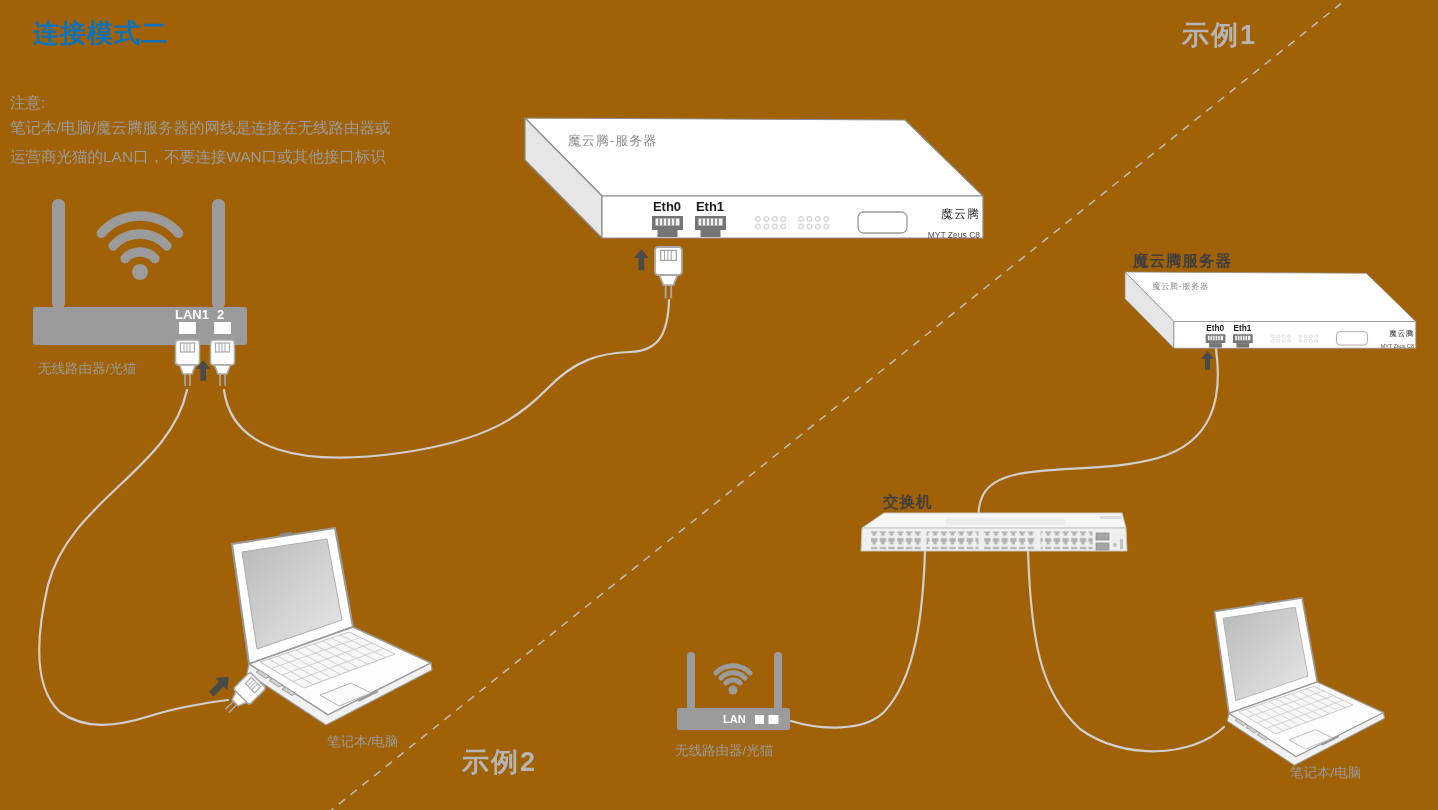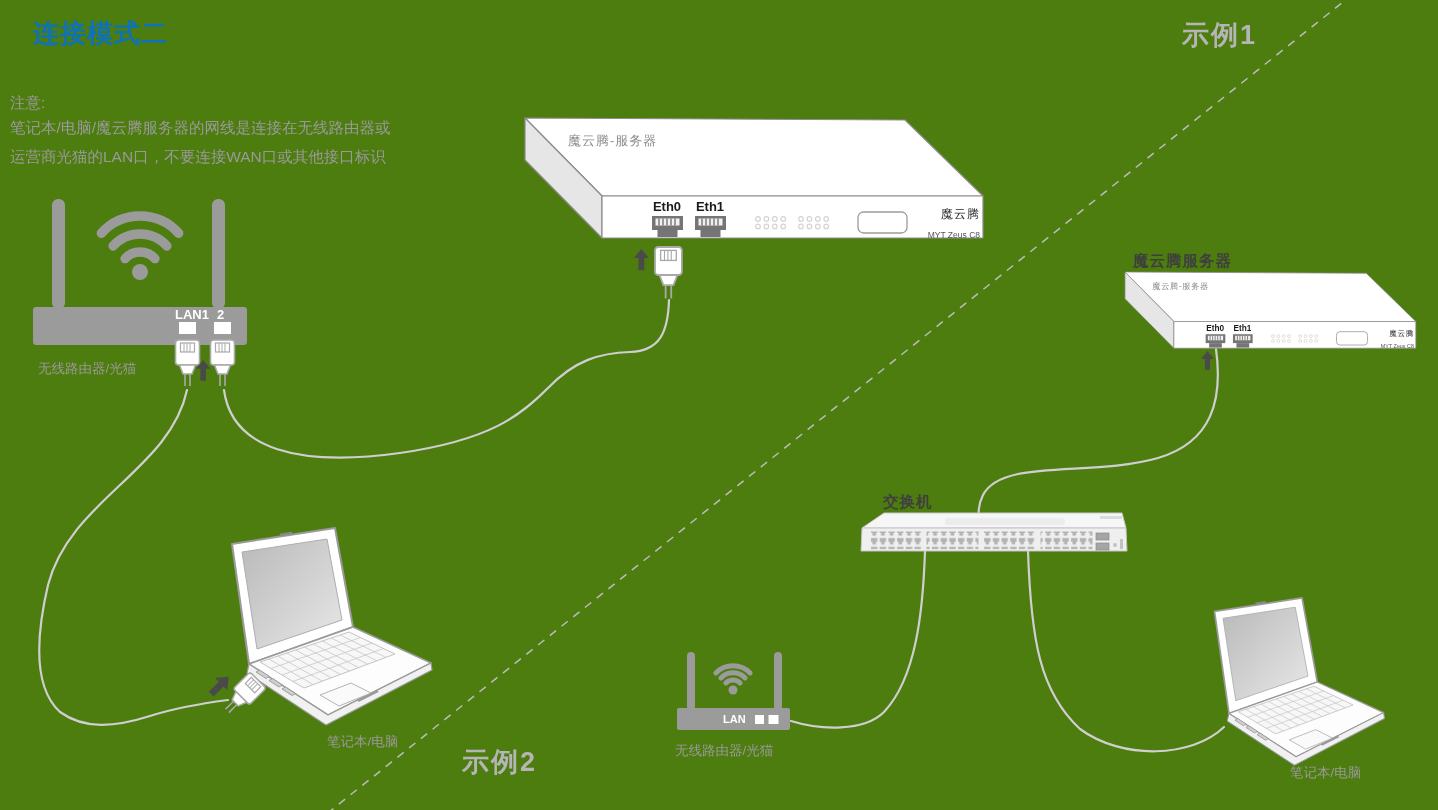--- a/index.html
+++ b/index.html
@@ -1,16 +1,16 @@
 <!DOCTYPE html>
 <html><head>
 <meta charset="utf-8">
 <style>
   html,body{margin:0;padding:0;background:#fff;}
-  .stage{position:relative;width:1438px;height:810px;background:#4d7c0f;overflow:hidden;}
+  .stage{position:relative;width:1438px;height:810px;background:#a16207;overflow:hidden;}
   svg{display:block;}
   text{font-family:"Liberation Sans","DejaVu Sans",sans-serif;}
   .title-text{font-size:26px;font-weight:700;fill:#0d72b9;letter-spacing:1px;}
   .note-text{font-size:15.5px;fill:#9a9a9a;}
   .example-text{font-size:27px;font-weight:700;fill:#b5b5b5;letter-spacing:2px;}
   .heading-text{font-size:15.5px;font-weight:700;fill:#3f3f3f;letter-spacing:1px;}
   .caption-text{font-size:13.5px;fill:#9a9a9a;}
   .server-top-label{font-size:13px;fill:#8d8d8d;letter-spacing:1px;}
   .eth-label{font-size:13px;font-weight:700;fill:#1a1a1a;}
   .brand-label{font-size:12px;fill:#2b2b2b;letter-spacing:1px;}

